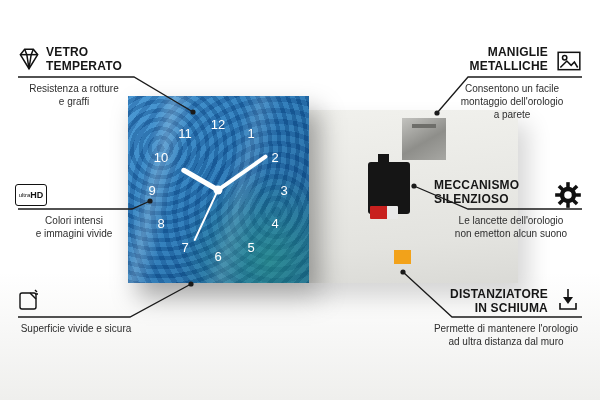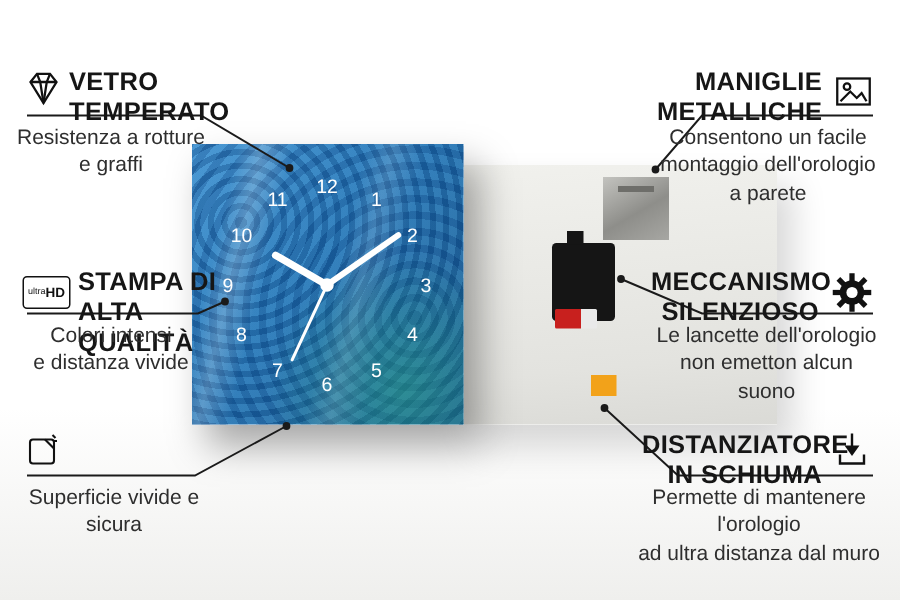--- a/index.html
+++ b/index.html
@@ -38,33 +38,33 @@
   .hand{position:absolute;left:90px;top:94px;background:#fff;border-radius:3px;transform-origin:50% 100%;}
   #hour-hand{width:5px;height:42px;transform:translate(-50%,-100%) rotate(-60deg);}
   #minute-hand{width:4px;height:60px;transform:translate(-50%,-100%) rotate(55deg);}
   #second-hand{width:2px;height:56px;transform:translate(-50%,-100%) rotate(205deg);}
   #center-cap{position:absolute;left:90px;top:94px;width:9px;height:9px;background:#fff;border-radius:50%;transform:translate(-50%,-50%);}
 
   
   #callouts{position:absolute;left:0;top:0;z-index:5;}
 
   
-  .title{position:absolute;z-index:6;font-weight:bold;font-size:17px;color:#161616;
+  .title{position:absolute;z-index:6;font-weight:bold;font-size:12px;color:#161616;
     line-height:1.2;letter-spacing:0.2px;white-space:pre-line;}
-  .subtitle{position:absolute;z-index:6;font-size:14px;color:#2e2e2e;line-height:1.32;white-space:pre-line;}
+  .subtitle{position:absolute;z-index:6;font-size:10px;color:#2e2e2e;line-height:1.32;white-space:pre-line;}
   .icon{position:absolute;z-index:6;}
   #f1-icon{left:16px;top:47px}  #f1-title{left:46px;top:45px;width:95px}
   #f1-sub{left:0;top:82px;width:148px;text-align:center}
   #f2-icon{left:15px;top:184px} #f2-title{left:52px;top:178px;width:95px}
   #f2-sub{left:0;top:214px;width:148px;text-align:center}
   #f3-icon{left:16px;top:289px} #f3-title{left:48px;top:289px;width:95px}
   #f3-sub{left:0;top:322px;width:152px;text-align:center}
   #f4-icon{left:556px;top:49px} #f4-title{left:438px;top:45px;width:110px;text-align:right}
   #f4-sub{left:436px;top:82px;width:152px;text-align:center}
-  #f5-icon{left:554px;top:181px}#f5-title{left:434px;top:178px;width:112px;text-align:right}
+  #f5-icon{left:554px;top:181px}#f5-title{left:434px;top:178px;width:112px;}
   #f5-sub{left:434px;top:214px;width:154px;text-align:center}
   #f6-icon{left:556px;top:287px}#f6-title{left:428px;top:287px;width:120px;text-align:right}
   #f6-sub{left:422px;top:322px;width:168px;text-align:center}
 
   #hd-box{width:30px;height:20px;border:1.5px solid #111;border-radius:3px;
     display:flex;align-items:center;justify-content:center;line-height:1;color:#111;}
   #hd-box .t{font-size:6px;} #hd-box .b{font-size:9px;font-weight:bold;}
 </style>
 </head>
 <body>
@@ -131,24 +131,22 @@
 TEMPERATO</div>
   <div class="subtitle" id="f1-sub">Resistenza a rotture
 e graffi</div>
 
   <div class="icon" id="f2-icon">
     <div id="hd-box">
       <span class="t">ultra</span>
       <span class="b">HD</span>
     </div>
   </div>
-  <div class="title" id="f2-title">STAMPA DI
-ALTA QUALITÀ</div>
   <div class="subtitle" id="f2-sub">Colori intensi
-e distanza vivide</div>
+e immagini vivide</div>
 
   <div class="icon" id="f3-icon">
     <svg width="24" height="24" viewBox="0 0 24 24" fill="none" stroke="#111" stroke-width="1.4">
       <rect x="4" y="4" width="16" height="16" rx="2"></rect>
         <path d="M14 4 L20 10"></path>
         <path d="M19 1 L21 3 M22 5 L20 5"></path>
     </svg>
   </div>
   <div class="subtitle" id="f3-sub">Superficie vivide e sicura</div>
 

